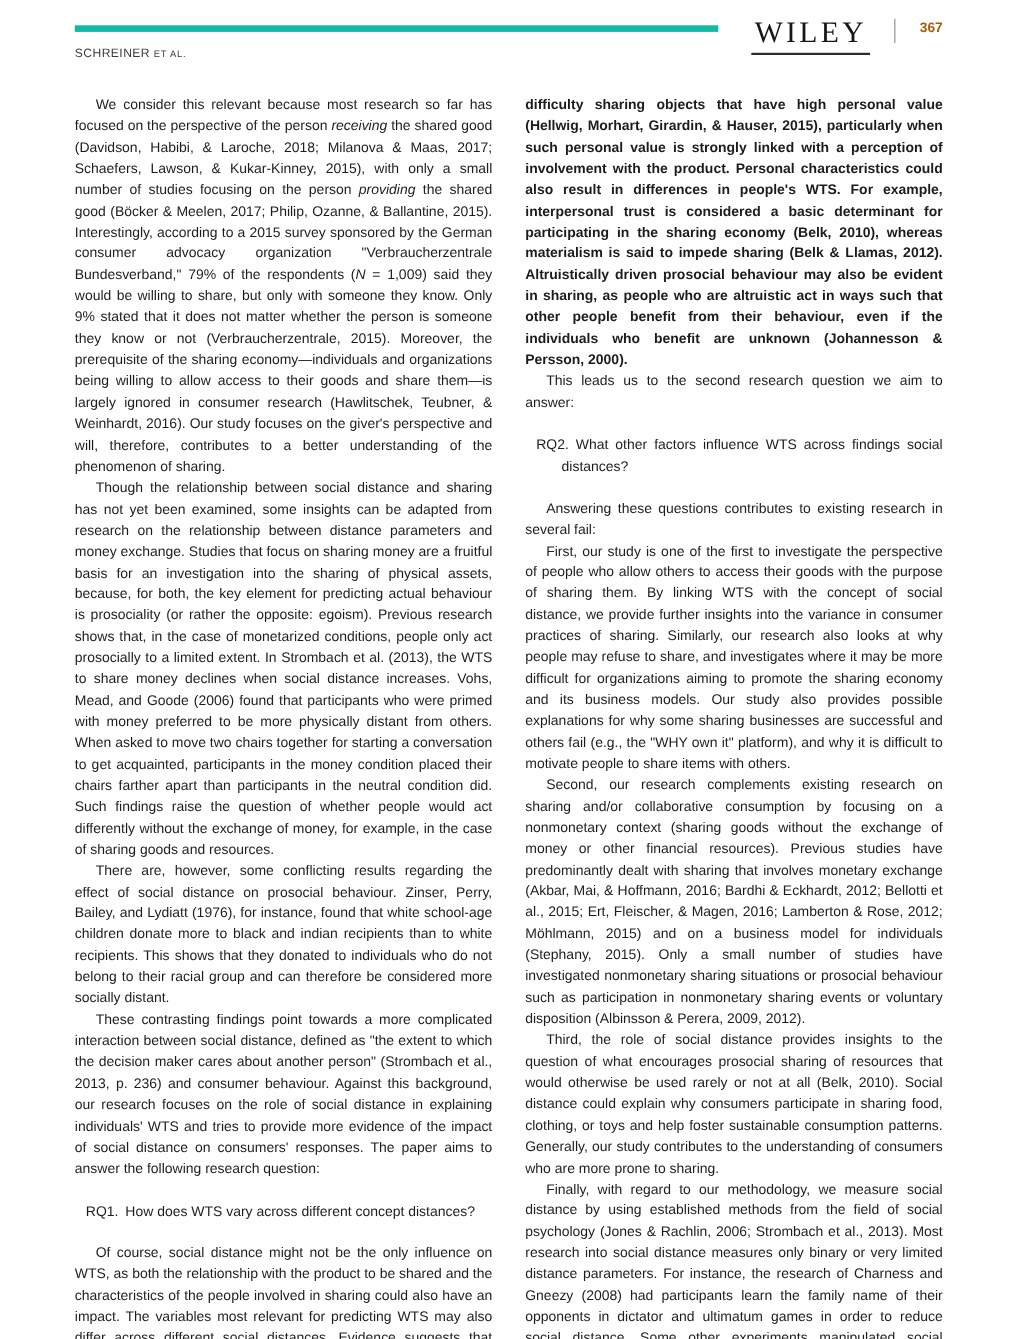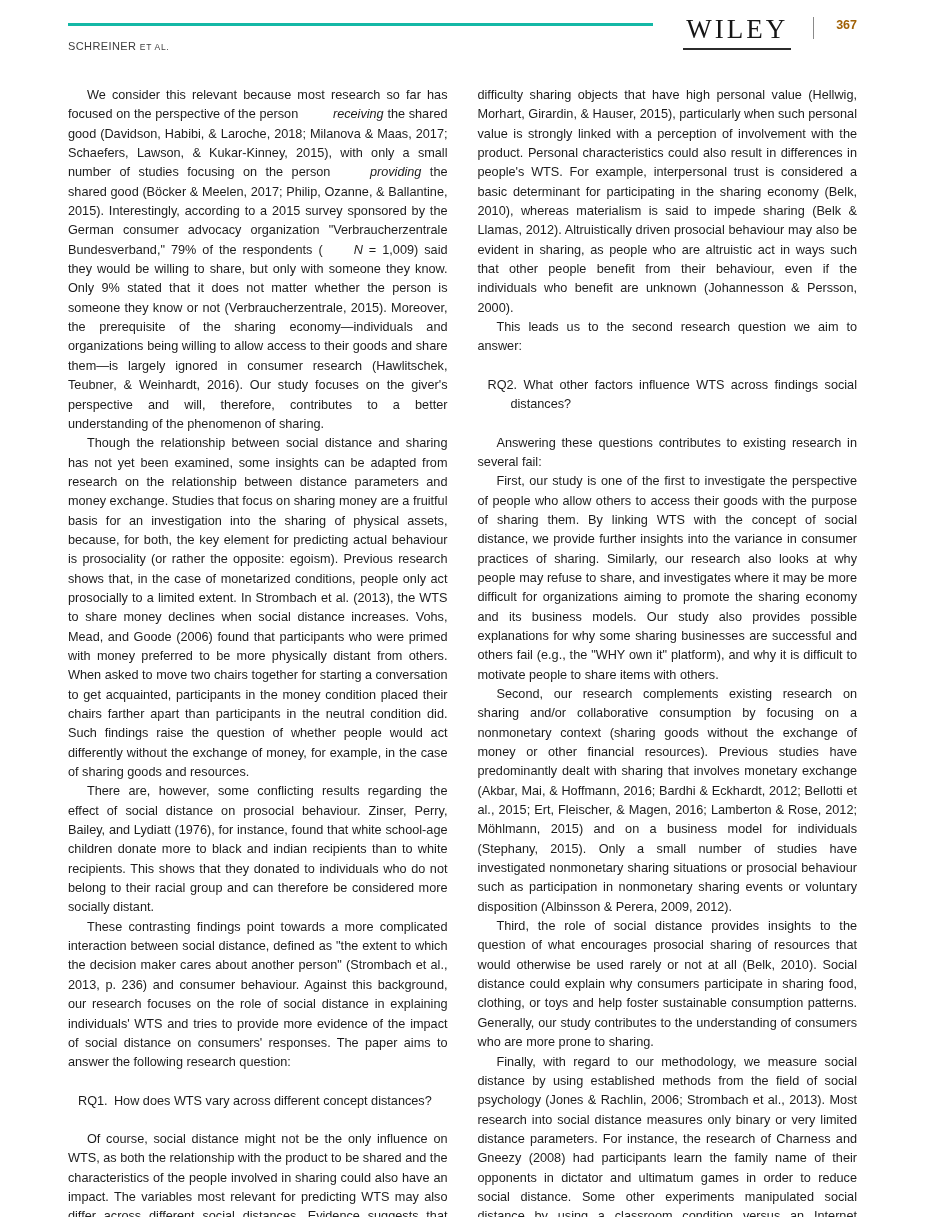--- a/index.html
+++ b/index.html
@@ -15,21 +15,21 @@
 
   
   .page-header {
     display: flex;
     justify-content: space-between;
     align-items: flex-start;
     height: 58px;
   }
   .rh-wrap {
     flex: 1 1 auto;
-    border-top: 3px solid #14b8a6;
+    border-top: 6px solid #14b8a6;
     margin-top: 9px;
     padding-top: 10px;
     margin-right: 30px;
   }
   .rh {
     font-size: 11px;
     letter-spacing: 0.4px;
     color: #3c3c3c;
   }
   .rh .etal {
@@ -74,27 +74,27 @@
   }
   .col {
     flex: 1 1 0;
     text-align: justify;
     font-size: 12.7px;
     line-height: 19.35px;
     color: #1c1c1c;
   }
   .col p { margin: 0; }
   p.body-para { text-indent: 19px; }
-  p.body-para.noindent { text-indent: 0; }
+  p.body-para.noindent { text-indent: 0; font-weight: bold; }
   p.rq {
     margin: 19px 0;
     padding-left: 33px;
     text-indent: -23px;
   }
-  em { font-style: italic; margin-left: 31px; }
+  em { font-style: italic; }
 </style>
 </head>
 <body>
 
 <header class="page-header">
   <div class="rh-wrap">
     <span class="rh"><span>SCHREINER</span> <span class="etal">ET AL.</span></span>
   </div>
   <div class="brand">
     <span class="wiley">WILEY</span>

